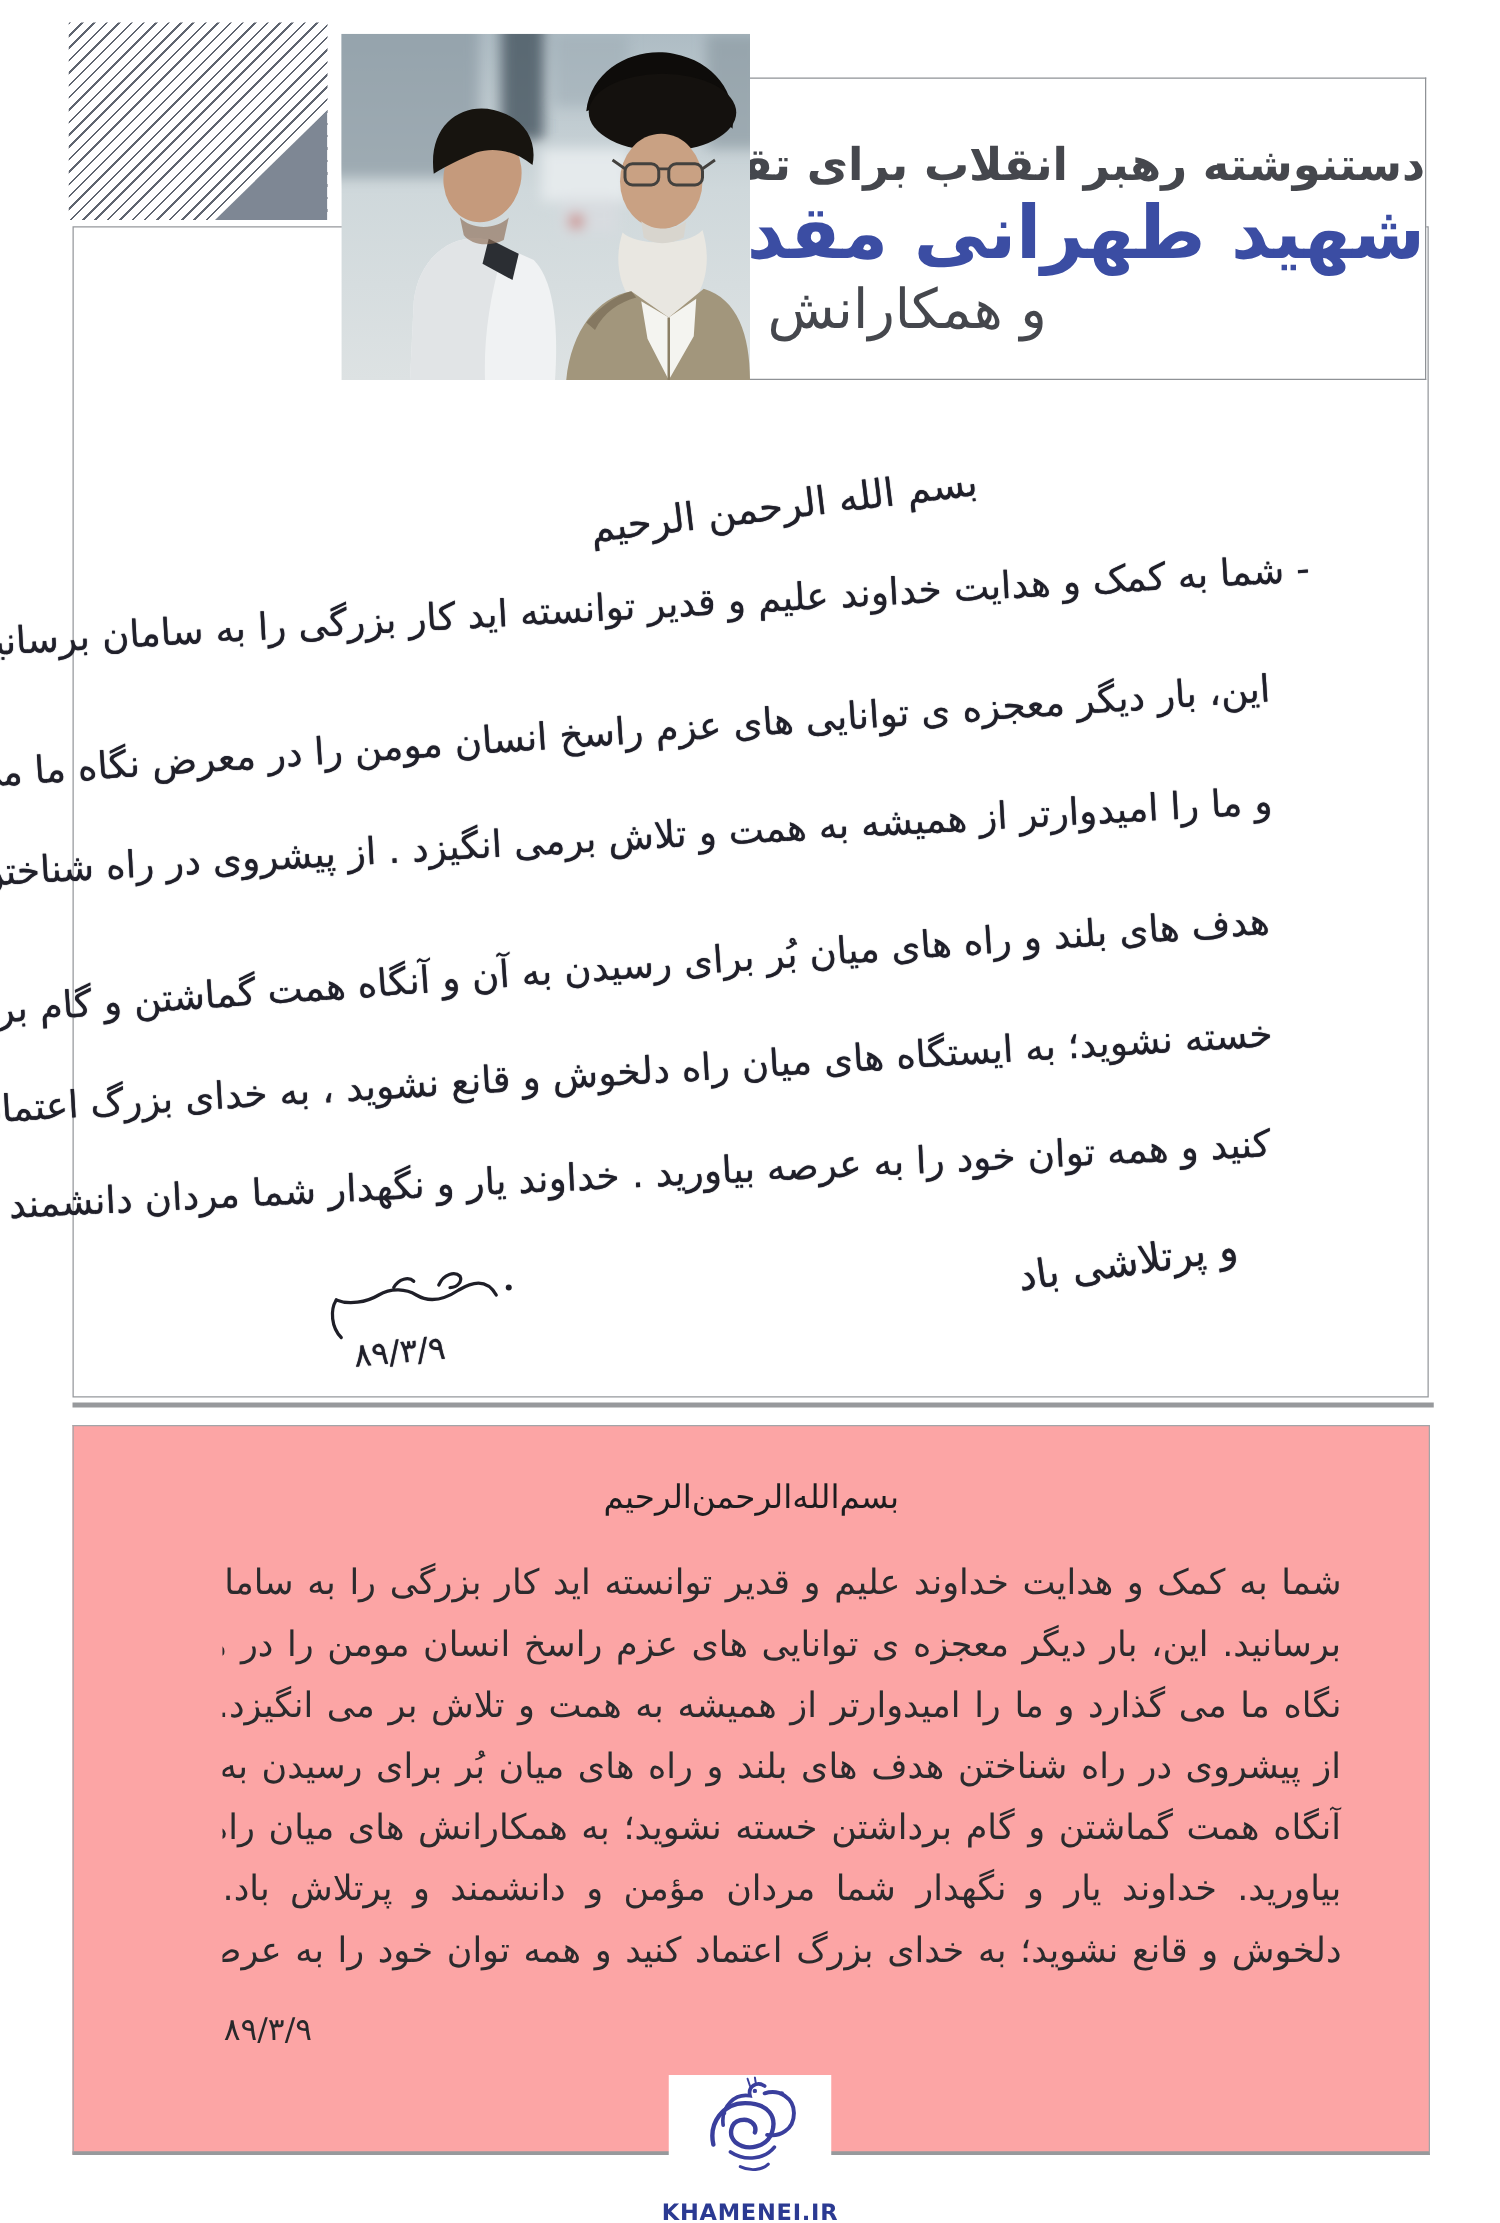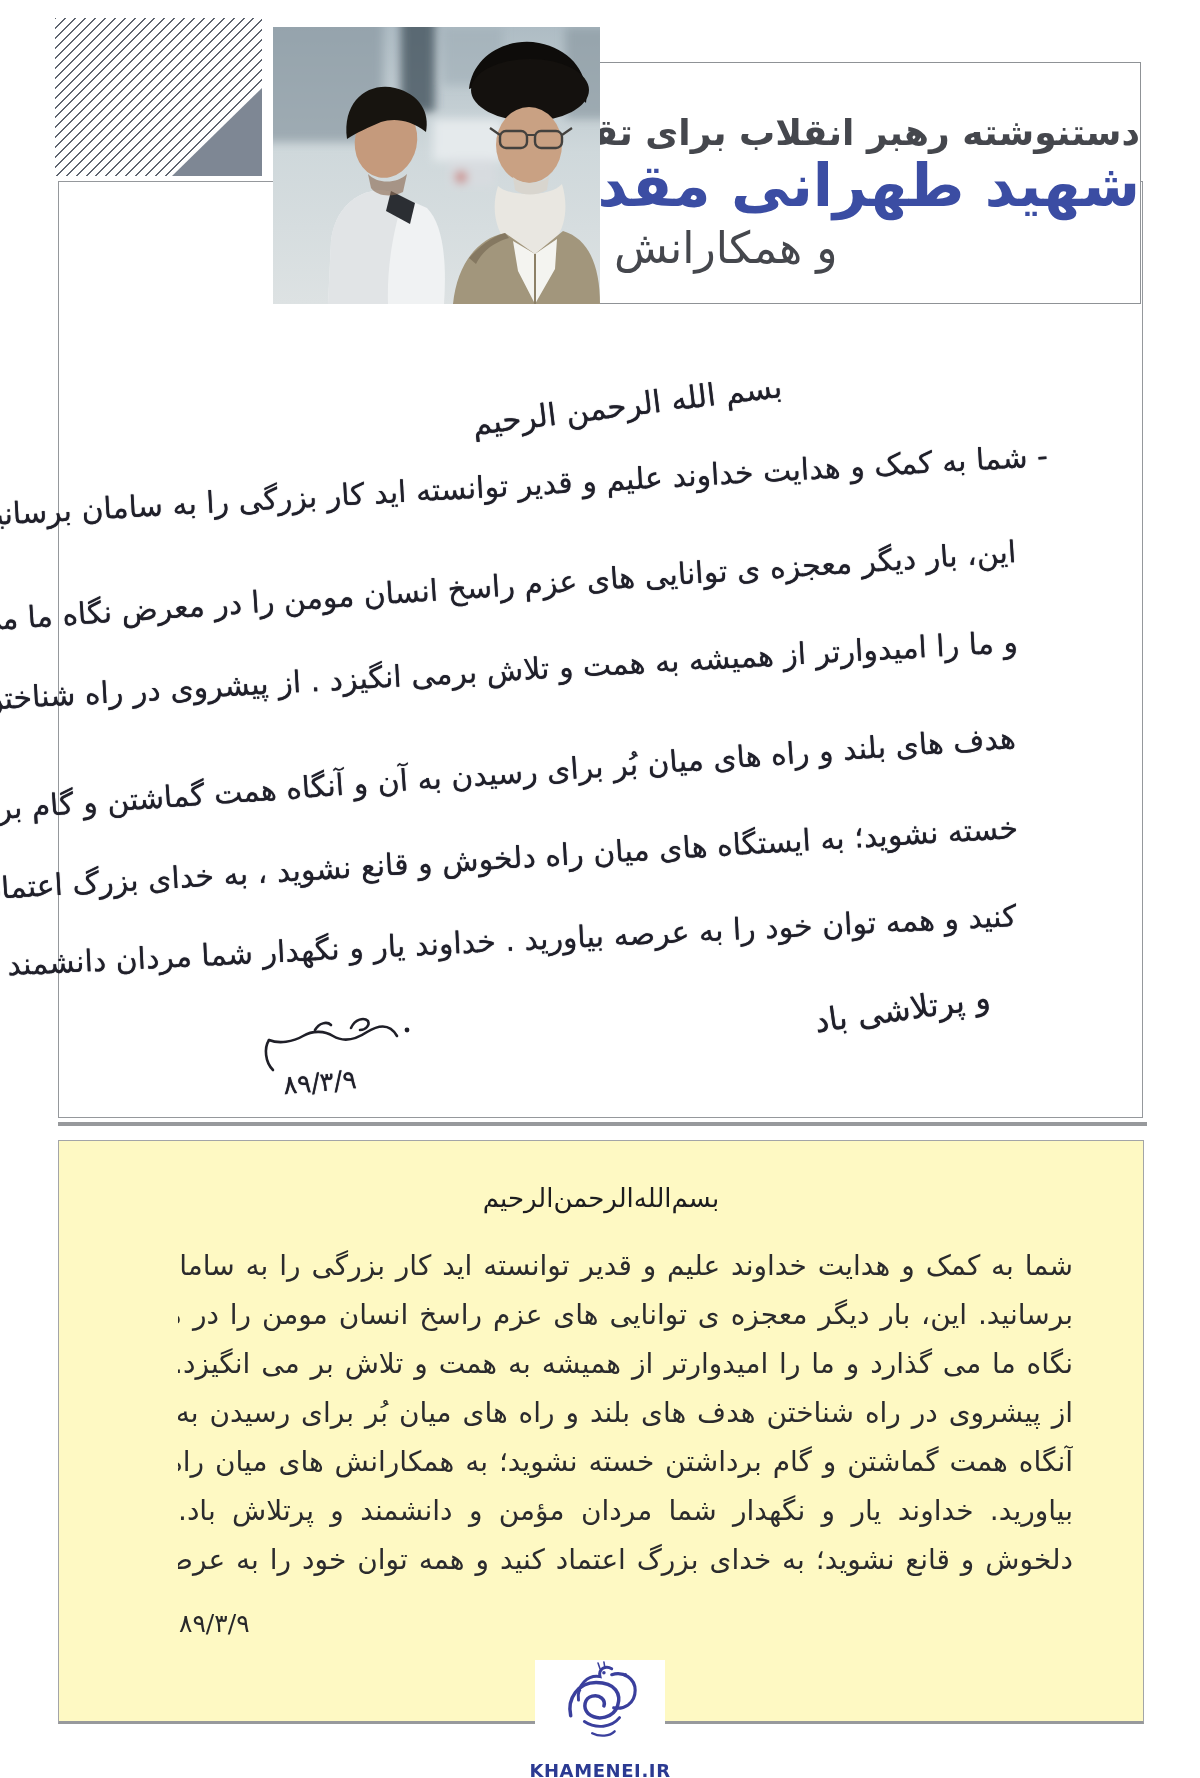--- a/index.html
+++ b/index.html
@@ -37,21 +37,21 @@
             border-top:1px solid #8f9296;border-right:1px solid #8f9296;border-bottom:1px solid #8f9296;
             box-sizing:border-box;z-index:2;direction:rtl;text-align:left;padding:50px 0 0 14px;}
   .kicker{font-size:36px;font-weight:bold;color:#45474d;line-height:1.12;white-space:nowrap;}
   .maintitle{font-size:59px;font-weight:bold;color:#3b4da3;line-height:1.12;white-space:nowrap;}
   .subtitle{font-size:44px;font-weight:normal;color:#45474d;line-height:1.1;margin-top:5px;white-space:nowrap;}
 
   
   .divider{position:absolute;left:58px;top:1122px;width:1089px;height:4px;background:#97999c;}
 
   
-  .trbox{position:absolute;left:58px;top:1140px;width:1086px;height:584px;background:#fef9c3;
+  .trbox{position:absolute;left:58px;top:1140px;width:1086px;height:584px;background:#fca5a5;
          border:1px solid #a3a5a8;border-bottom:3px solid #97999c;box-sizing:border-box;z-index:1;}
   .t-bismillah{position:absolute;left:0;right:0;top:42px;text-align:center;direction:rtl;
          font-size:26px;color:#1d1d1f;}
   .t-para{position:absolute;left:119px;right:70px;top:100px;direction:rtl;}
   .t-line{font-size:28px;line-height:49px;color:#2b2b2d;text-align:justify;text-align-last:justify;
          -moz-text-align-last:justify;white-space:nowrap;overflow:hidden;word-spacing:2px;}
   .t-date{position:absolute;left:120px;top:468px;direction:rtl;font-size:25px;color:#28282a;}
 
   
   .logo-wrap{position:absolute;left:535px;top:1660px;width:130px;height:86px;background:#fff;z-index:4;

